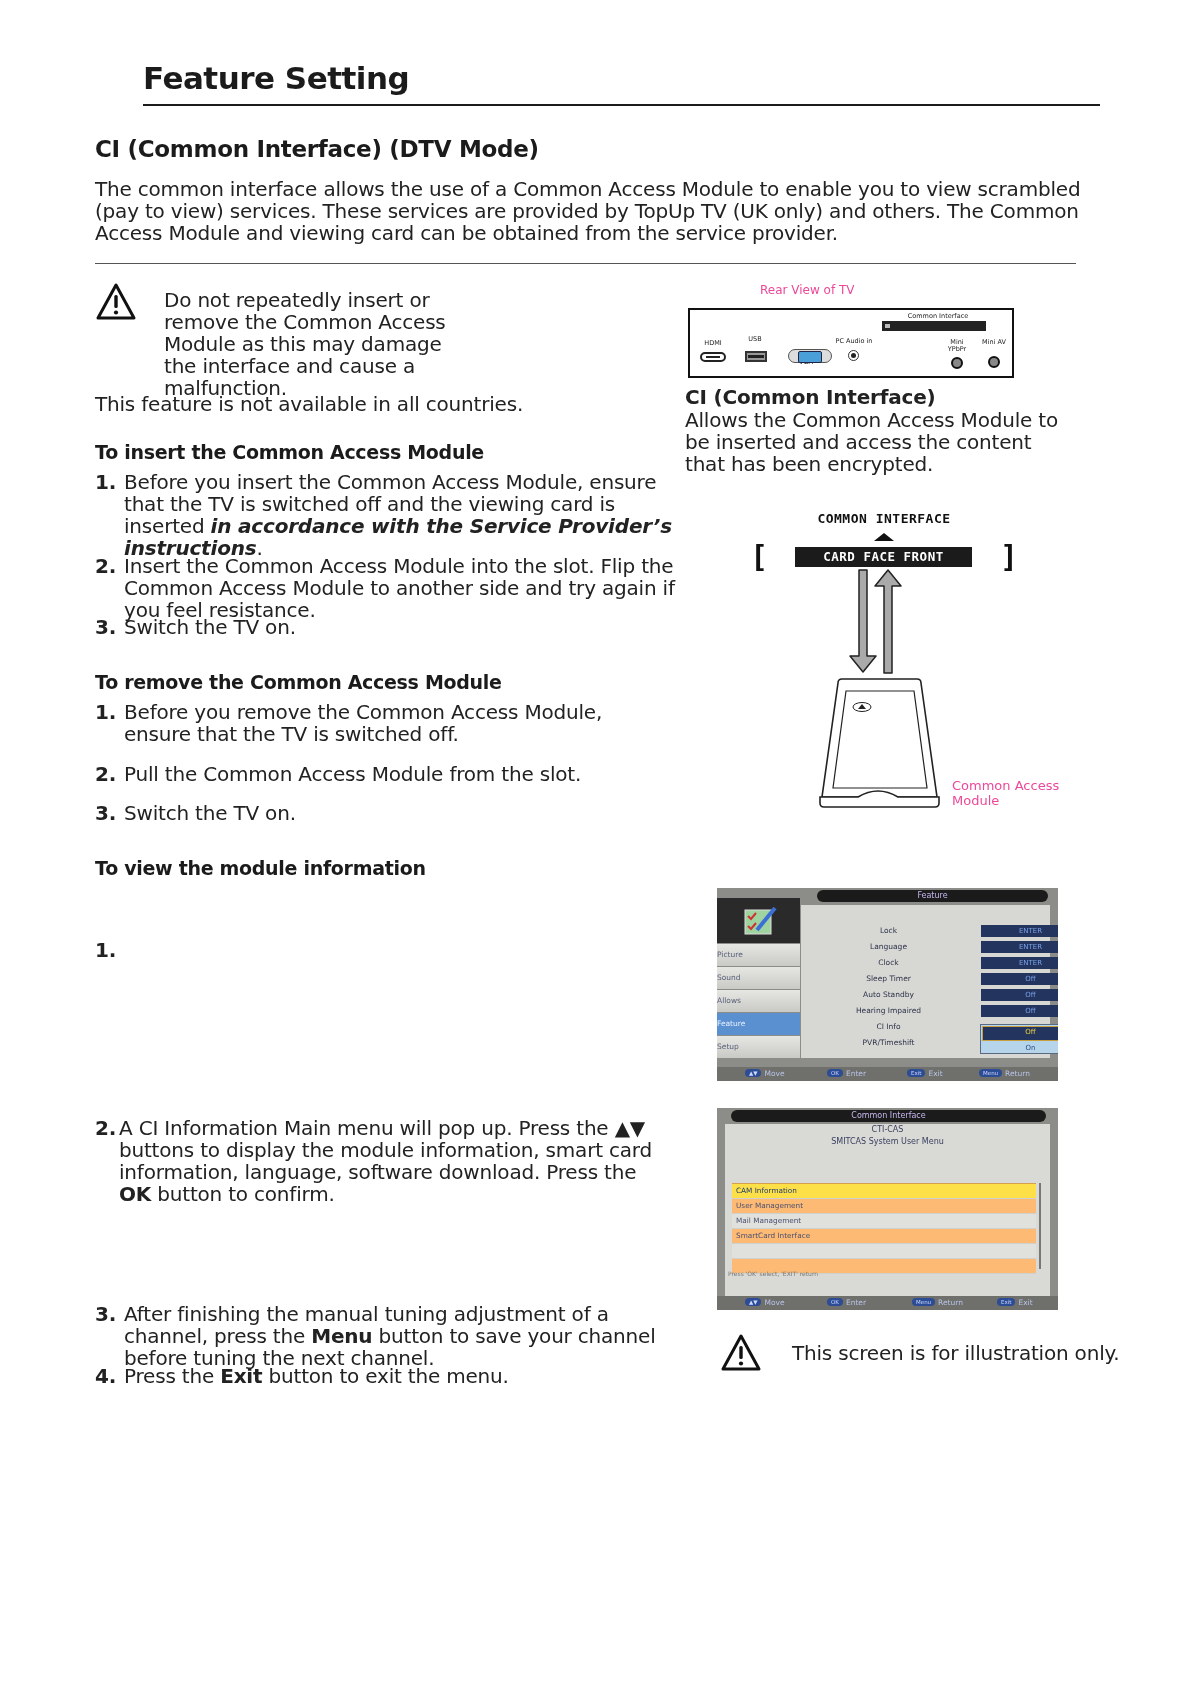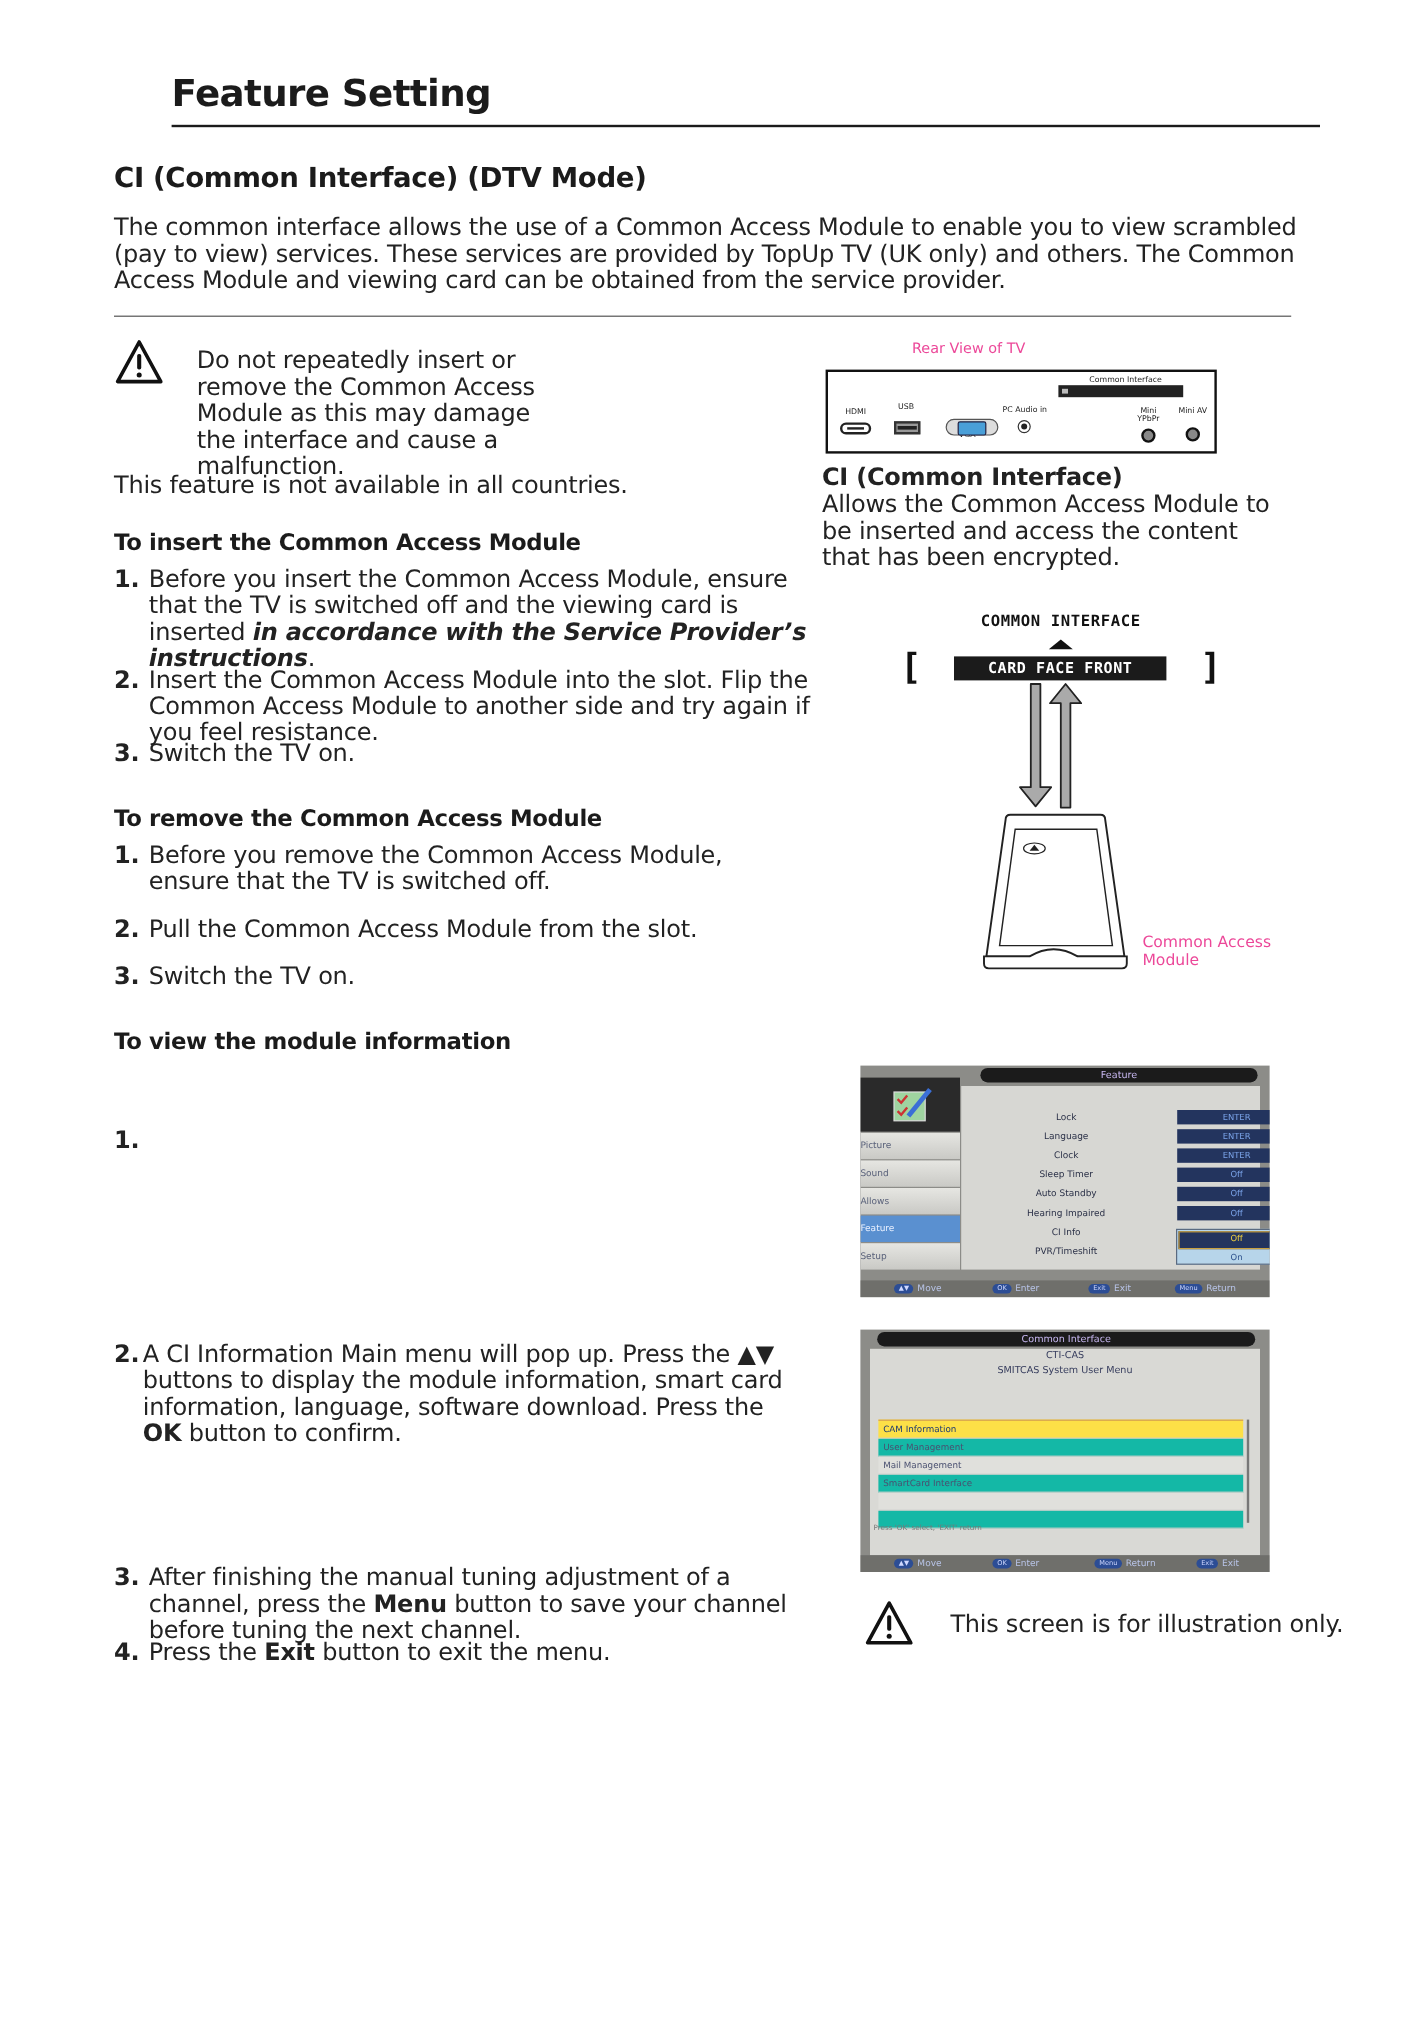--- a/index.html
+++ b/index.html
@@ -44,21 +44,21 @@
   .menu-row .val { position: absolute; left: 180px; width: 99px; height: 12px; top: 1.5px; background: #23345e; color: #7aa3e8; font-size: 7px; line-height: 12px; text-align: center; }
   .dropdown { position: absolute; left: 179px; top: 119px; width: 101px; height: 30px; background: #b7d5ea; border: 1px solid #5a6a80; box-sizing: border-box; }
   .dropdown .opt { height: 13px; text-align: center; font-size: 7px; line-height: 13px; color: #2b4f8a; }
   .dropdown .opt.sel { margin: 1px; background: #23345e; border: 1px solid #c8a040; color: #f0d040; line-height: 11px; }
   .tv-foot { position: absolute; left: 0; right: 0; bottom: 0; height: 14px; background: #6f6f6b; }
   .hint { position: absolute; top: 2px; font-size: 7.5px; line-height: 10px; color: #b8c4e8; white-space: nowrap; }
   .key { display: inline-block; background: #2c4d95; color: #cfd8ff; border-radius: 5px; font-size: 5.5px; line-height: 8px; padding: 0 4px; margin-right: 3px; vertical-align: 1px; }
   .tv2-body { position: absolute; left: 8px; right: 8px; top: 16px; height: 172px; background: #d9d9d5; }
   .tv2-line { position: absolute; left: 0; right: 0; text-align: center; font-size: 8px; color: #3a4060; }
   .list { position: absolute; left: 7px; right: 14px; top: 59px; }
-  .li { height: 14px; font-size: 7.3px; line-height: 14px; padding-left: 4px; color: #4a5070; background: #14b8a6; border-bottom: 1px solid #d0d0cc; }
+  .li { height: 14px; font-size: 7.3px; line-height: 14px; padding-left: 4px; color: #4a5070; background: #fdba74; border-bottom: 1px solid #d0d0cc; }
   .li.sel { background: #fde047; color: #1d3a72; border-top: 1px solid #d4a050; }
   .li.blank { background: #e0e0dc; }
   .scroll { position: absolute; right: 9px; top: 59px; width: 2px; height: 86px; background: #777; }
   .press-hint { position: absolute; left: 3px; top: 146px; font-size: 6px; color: #777; }
 </style>
 </head>
 <body>
 
 <div class="abs page-title">Feature Setting</div>
 <div class="abs title-rule"></div>

